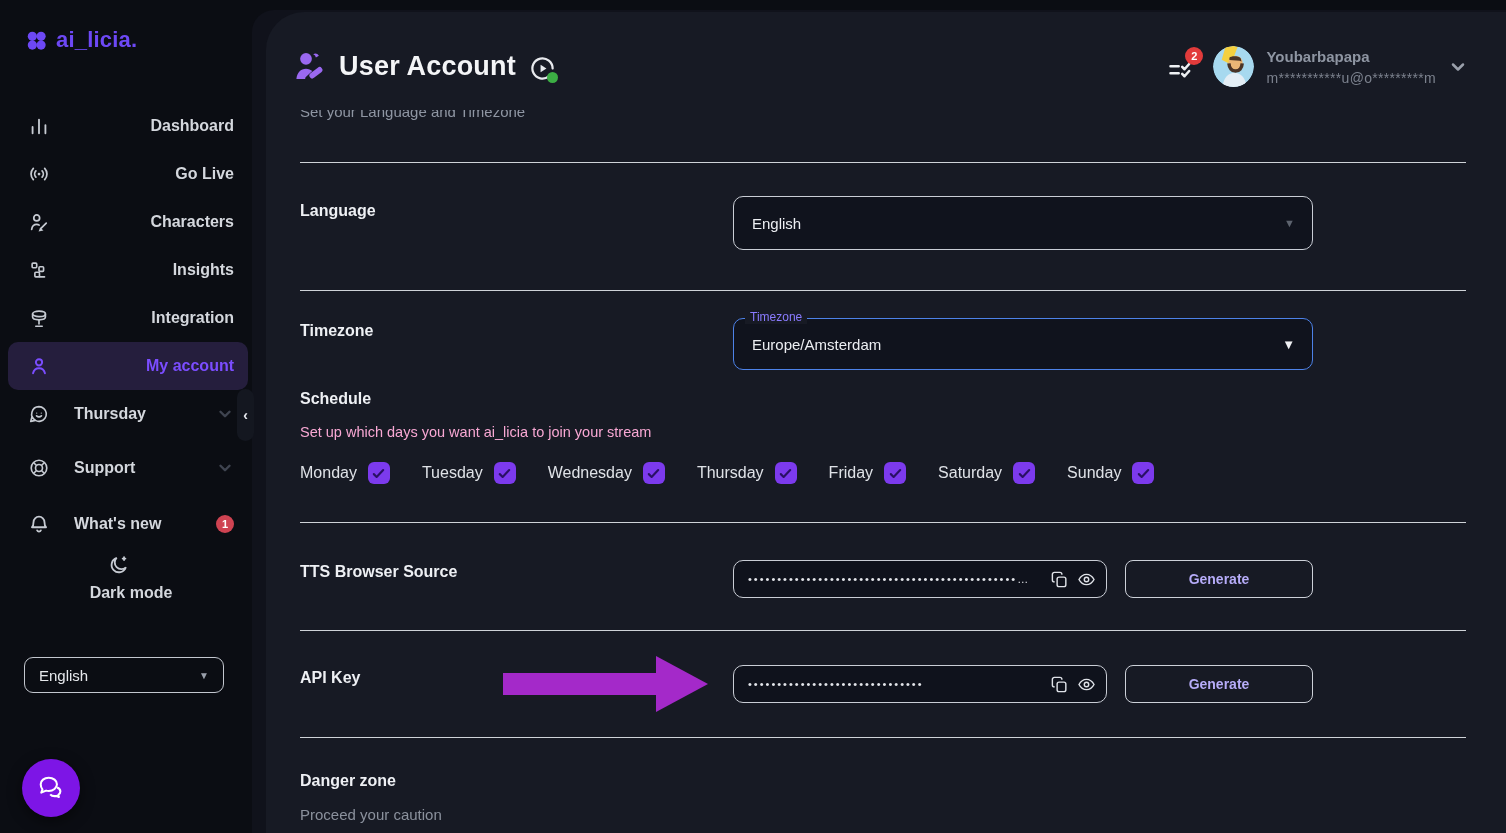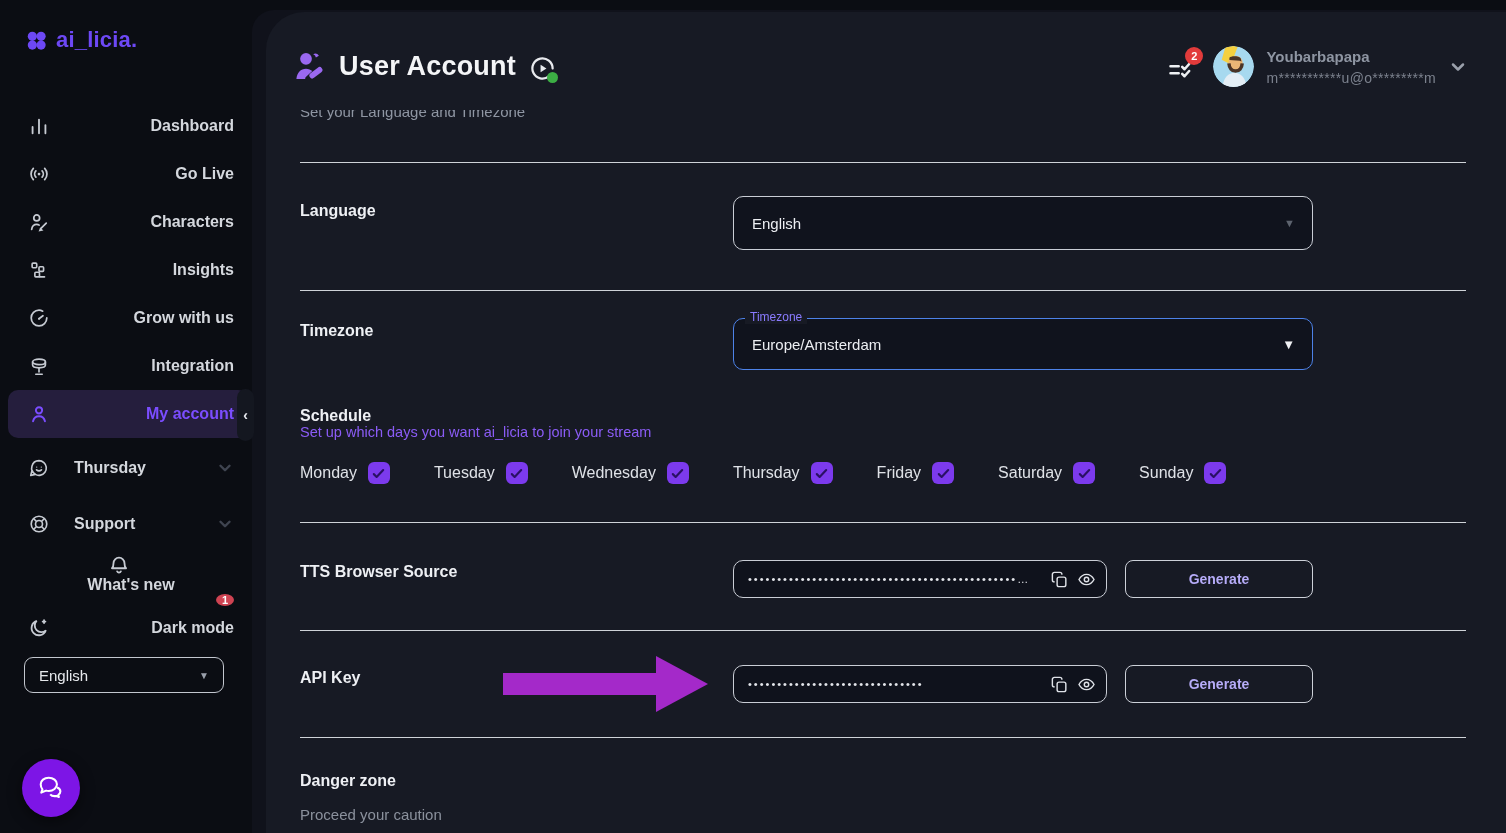--- a/index.html
+++ b/index.html
@@ -70,32 +70,32 @@
   .user-name { font-size:15px; font-weight:700; color:#8e95a2; }
   .user-email { font-size:14px; color:#7c828e; margin-top:5px; letter-spacing:.3px; }
   .user-chev { width:20px; height:20px; color:#9aa0ab; margin-left:12px; cursor:pointer; }
   .user-chev svg { width:20px; height:20px; }
 
   
   .intro-clip { position:absolute; left:34px; top:98px; height:13px; overflow:hidden; }
   .intro-text { margin-top:-7px; font-size:15px; color:#8f96a3; }
   .divider { position:absolute; left:34px; right:40px; height:1px; background:#e0e3e8; opacity:.92; }
   .row-label { position:absolute; left:34px; font-size:16px; font-weight:700; color:#eef0f4; }
-  .sub-text { position:absolute; left:34px; font-size:14.5px; color:#8b5cf6; }
+  .sub-text { position:absolute; left:34px; font-size:14.5px; color:#f9a8d4; }
 
   .select-box { position:absolute; left:467px; width:580px; display:flex; align-items:center;
                 background:#10131d; border:1px solid #c9cdd5; border-radius:10px;
                 padding:0 18px; color:#eceef2; font-size:15px; cursor:pointer; }
   .select-box .tri { position:absolute; right:17px; font-size:11px; color:#5d636e; }
   .select-box.focused { border:1.6px solid #4d82e8; }
   .select-box.focused .tri { color:#f0f1f4; font-size:13px; }
   .float-label { position:absolute; top:-9px; left:11px; background:#171a24; padding:0 5px;
                  font-size:12px; color:#8a7bff; }
 
-  .days { position:absolute; left:34px; top:450px; display:flex; align-items:center; column-gap:44px; }
+  .days { position:absolute; left:34px; top:450px; display:flex; align-items:center; column-gap:32px; }
   .day { display:flex; align-items:center; }
   .day-label { font-size:16px; color:#dfe2e7; margin-right:11px; }
   .checkbox { width:22px; height:22px; border-radius:6px; background:#7c3aed; display:flex;
               align-items:center; justify-content:center; color:#2a1065; cursor:pointer; }
   .checkbox svg { width:15px; height:15px; }
 
   .field { position:absolute; left:467px; width:374px; height:38px; background:#0f121c;
            border:1px solid #c9cdd5; border-radius:10px; display:flex; align-items:center;
            padding:0 10px 0 14px; }
   .field .dots { flex:1; color:#e3e5ea; font-size:11px; letter-spacing:2px; white-space:nowrap;
@@ -189,21 +189,21 @@
 
   <div class="divider" style="top:278px"></div>
 
   <div class="row-label" style="top:310px">Timezone</div>
   <div class="select-box focused" style="top:306px;height:52px">
     <span class="float-label">Timezone</span>
     <span>Europe/Amsterdam</span>
     <span class="tri">▼</span>
   </div>
 
-  <div class="row-label" style="top:395px">Schedule</div>
+  <div class="row-label" style="top:378px">Schedule</div>
   <div class="sub-text" style="top:412px">Set up which days you want ai_licia to join your stream</div>
   <div class="days">
       <span class="day">
         <span class="day-label">Monday</span>
         <span class="checkbox">
           <svg viewBox="0 0 24 24" fill="none" stroke="currentColor" stroke-width="3.4" stroke-linecap="round" stroke-linejoin="round">
             <path d="M4.5 13l4.5 4.5L19.5 6.5"></path>
           </svg>
         </span>
       </span>
@@ -349,30 +349,20 @@
             <rect x="4.5" y="4.5" width="5" height="5" rx="1"></rect>
             <rect x="12" y="8.5" width="5" height="5" rx="1"></rect>
             <rect x="7.5" y="14.5" width="5" height="5" rx="1"></rect>
             <path d="M12.5 19.5h5.5" stroke-linecap="round"></path>
           </svg>
         </span>
         <span class="side-label">Insights</span>
       </div>
       <div class="side-item">
         <span class="side-icon">
-          <svg viewBox="0 0 24 24" fill="none" stroke="currentColor" stroke-width="1.9" stroke-linecap="round">
-            <circle cx="12" cy="12" r="8.5" stroke-dasharray="44 9"></circle>
-            <path d="M12 12.8l4.3-3.3"></path>
-            <circle cx="12" cy="12.8" r="1" fill="currentColor" stroke="none"></circle>
-          </svg>
-        </span>
-        <span class="side-label">Grow with us</span>
-      </div>
-      <div class="side-item">
-        <span class="side-icon">
           <svg viewBox="0 0 24 24" fill="none" stroke="currentColor" stroke-width="1.8" stroke-linecap="round">
             <ellipse cx="12" cy="7.5" rx="7" ry="3"></ellipse>
             <path d="M5 7.5v3.5c0 1.7 3.1 3 7 3s7-1.3 7-3V7.5"></path>
             <path d="M12 14v4.5M8.5 21h7"></path>
           </svg>
         </span>
         <span class="side-label">Integration</span>
       </div>
       <div class="side-item active">
         <span class="side-icon">

